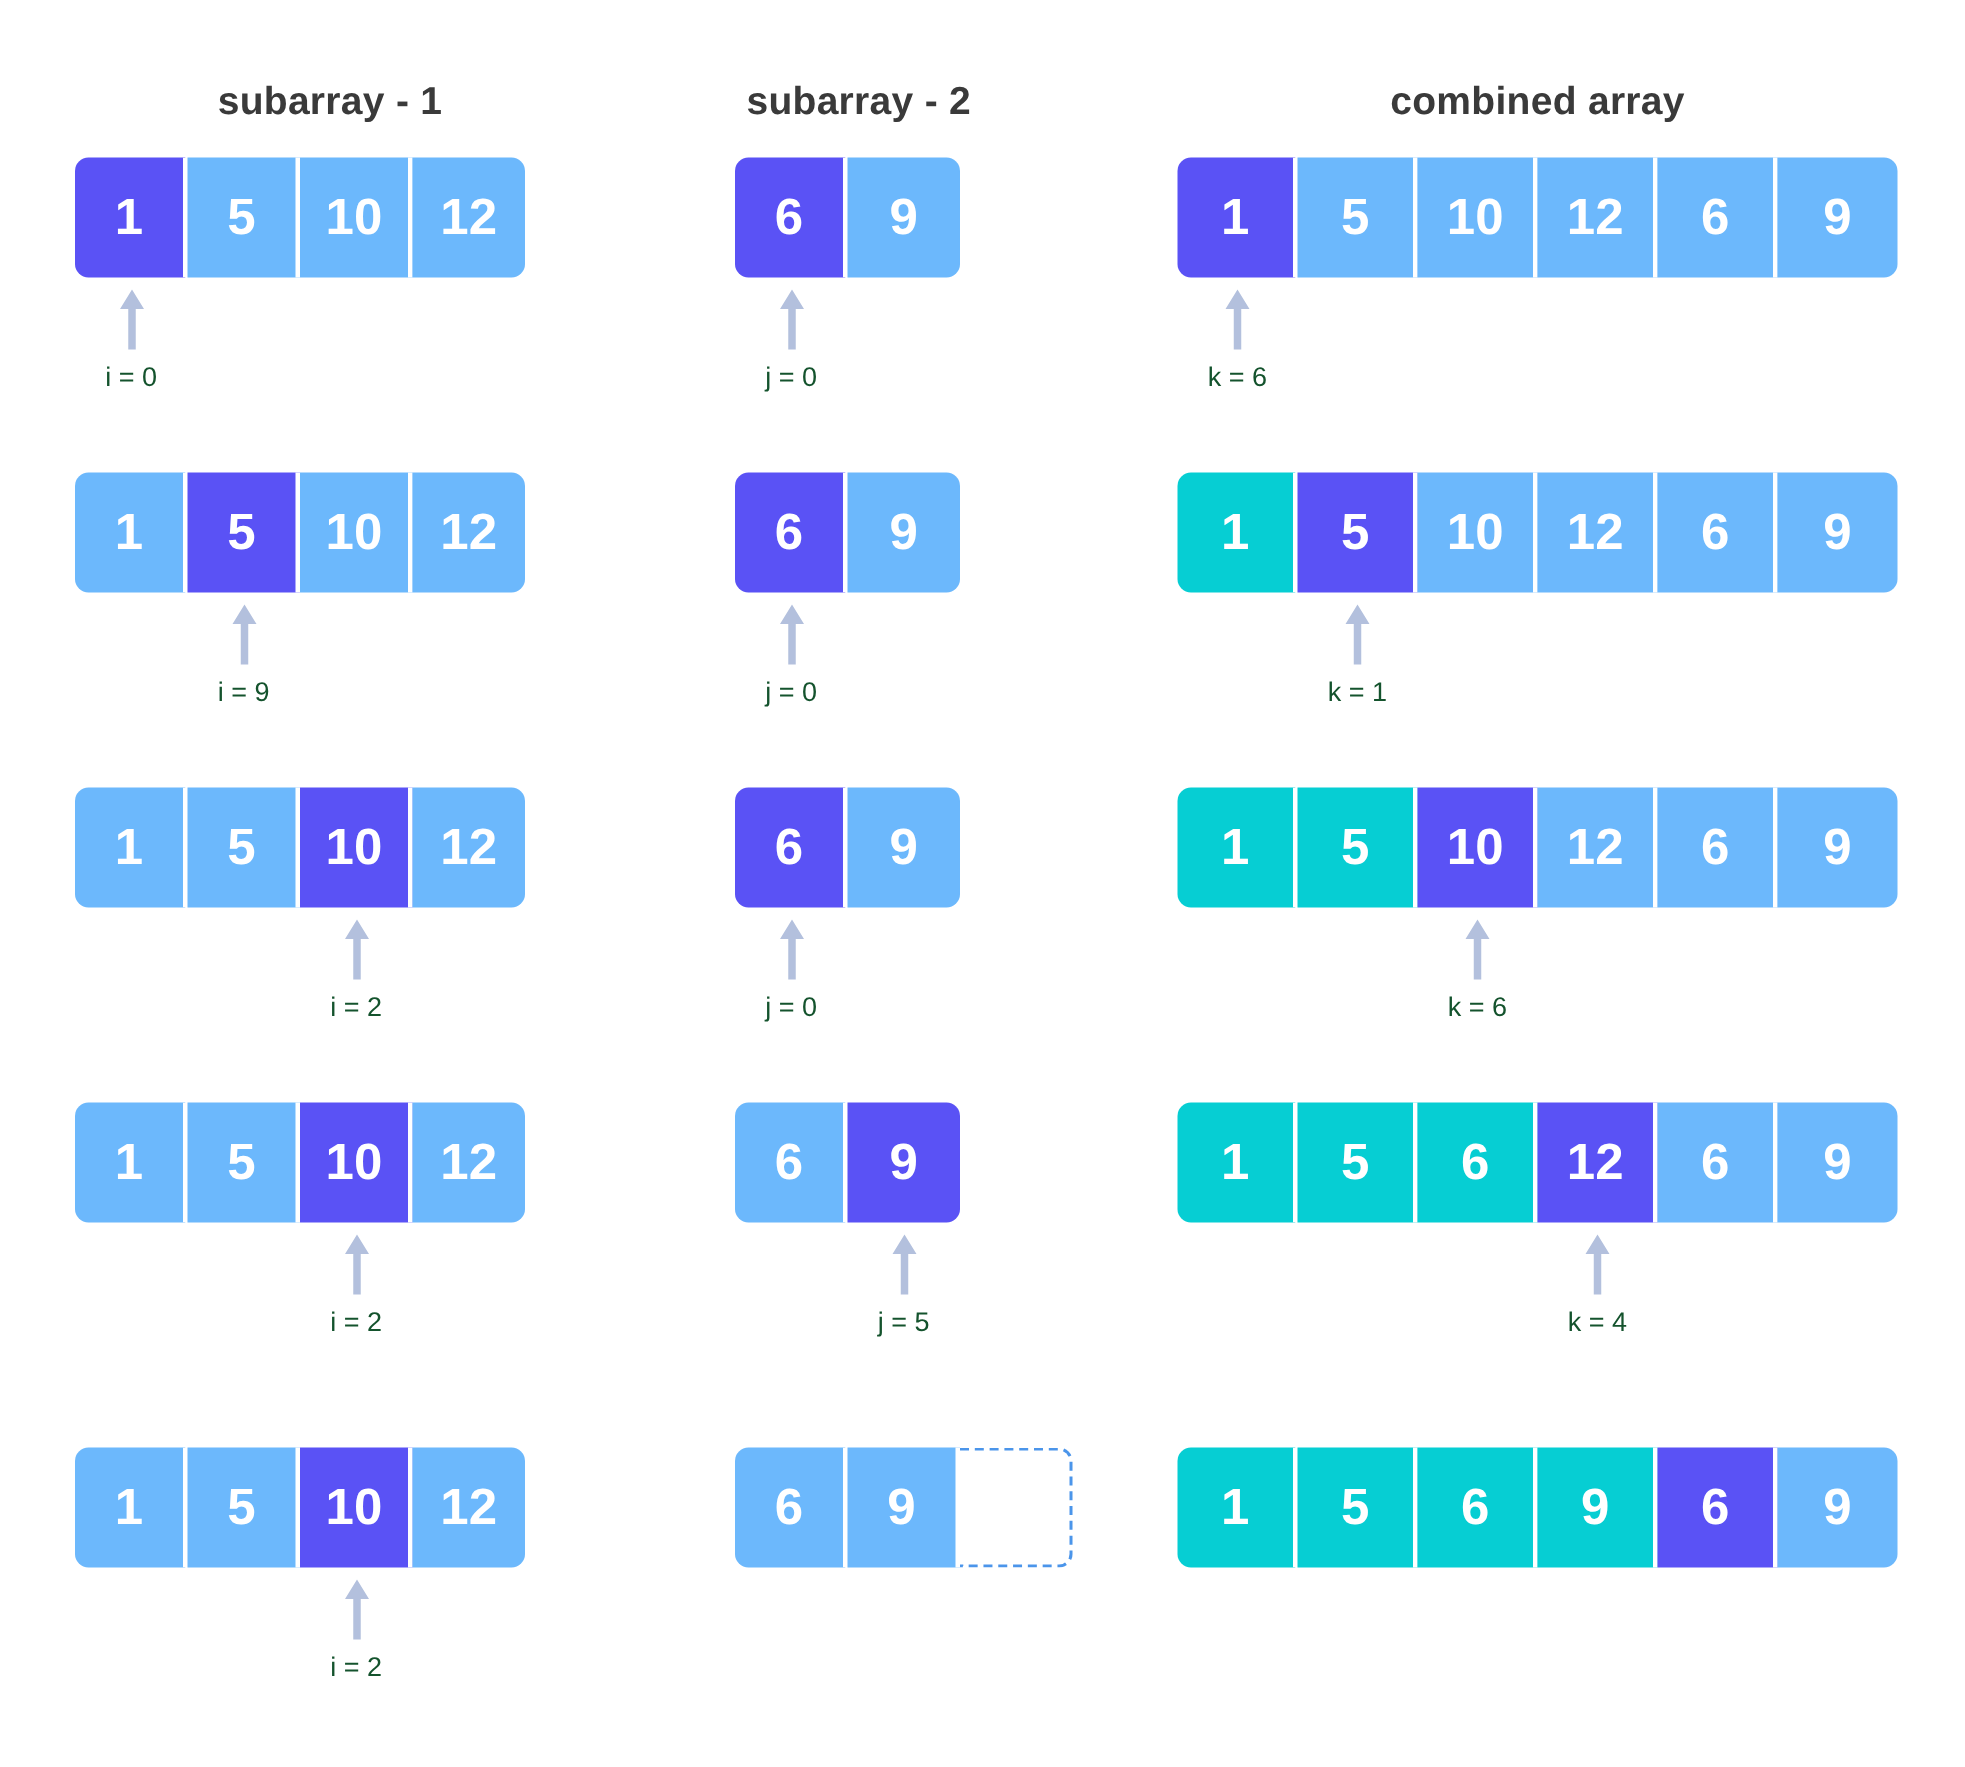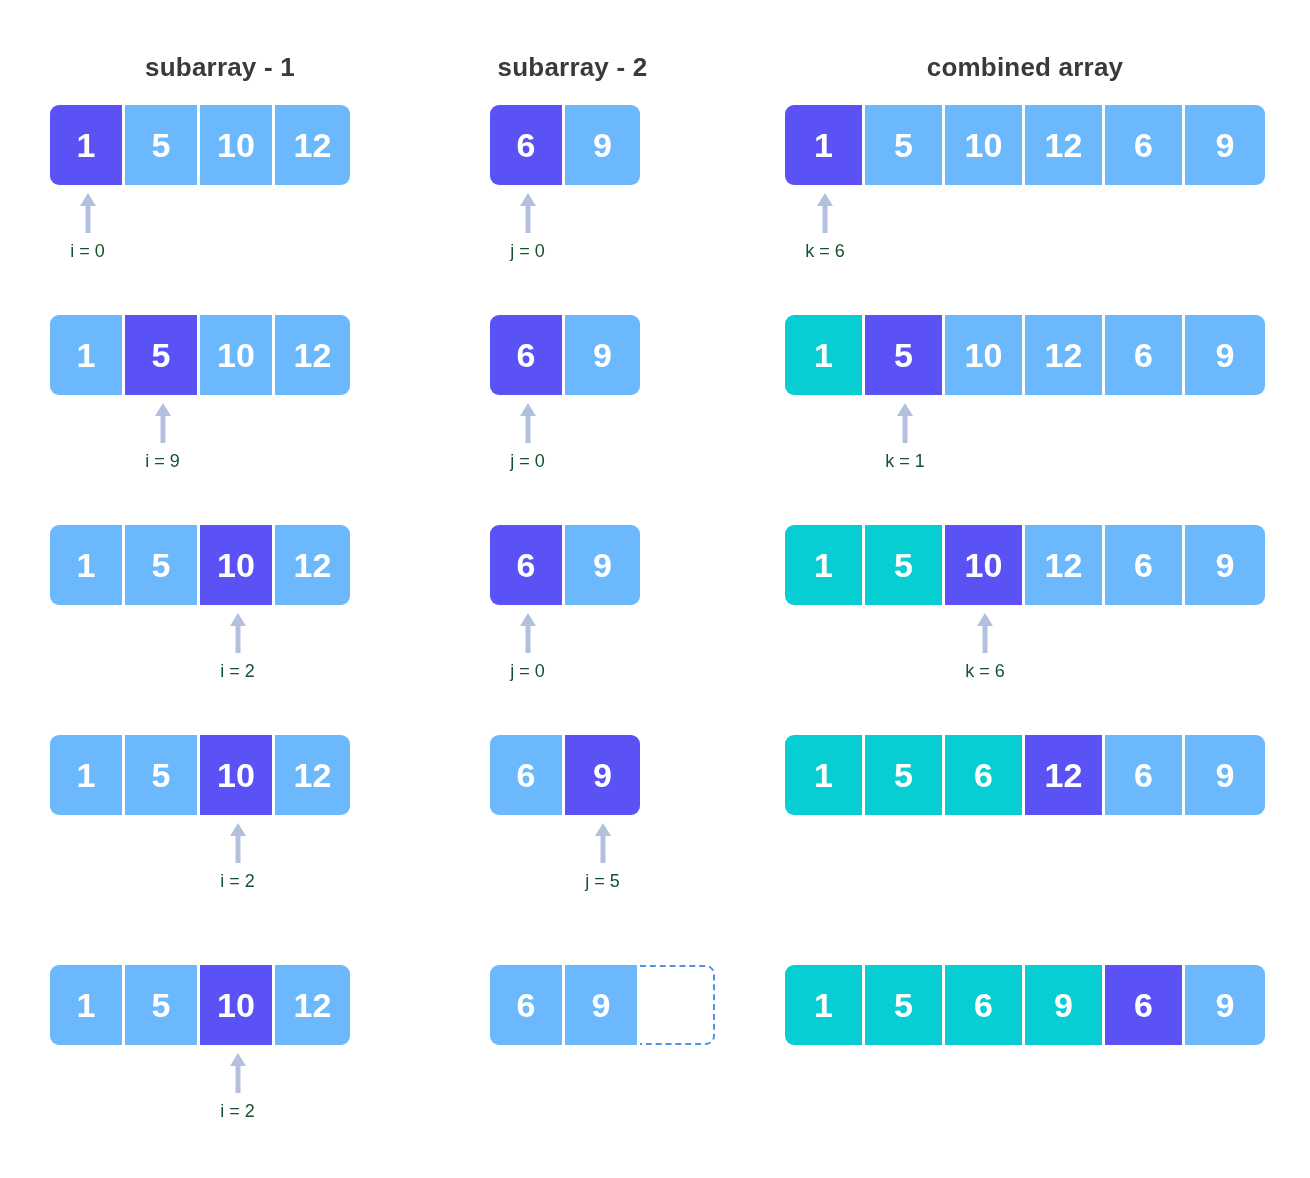--- a/index.html
+++ b/index.html
@@ -262,20 +262,26 @@
         </div>
         <div class="array-group" style="left: 785px;">
           <div class="array wide">
             <div class="cell done first">1</div>
             <div class="cell done">5</div>
             <div class="cell done">6</div>
             <div class="cell hl">12</div>
             <div class="cell ">6</div>
             <div class="cell  last">9</div>
           </div>
+          <div class="pointer" style="left: 220px;">
+            <svg class="arrow-ico" width="22" height="44" viewBox="0 0 22 44">
+              <path d="M11 2 L19 15 L13.5 15 L13.5 42 L8.5 42 L8.5 15 L3 15 Z" fill="#b3c0dd"></path>
+            </svg>
+            <span class="ptr-label">k = 4</span>
+          </div>
         </div>
       </div>
       <div class="row" style="top: 965px;">
         <div class="array-group" style="left: 50px;">
           <div class="array">
             <div class="cell  first">1</div>
             <div class="cell ">5</div>
             <div class="cell hl">10</div>
             <div class="cell  last">12</div>
           </div>

